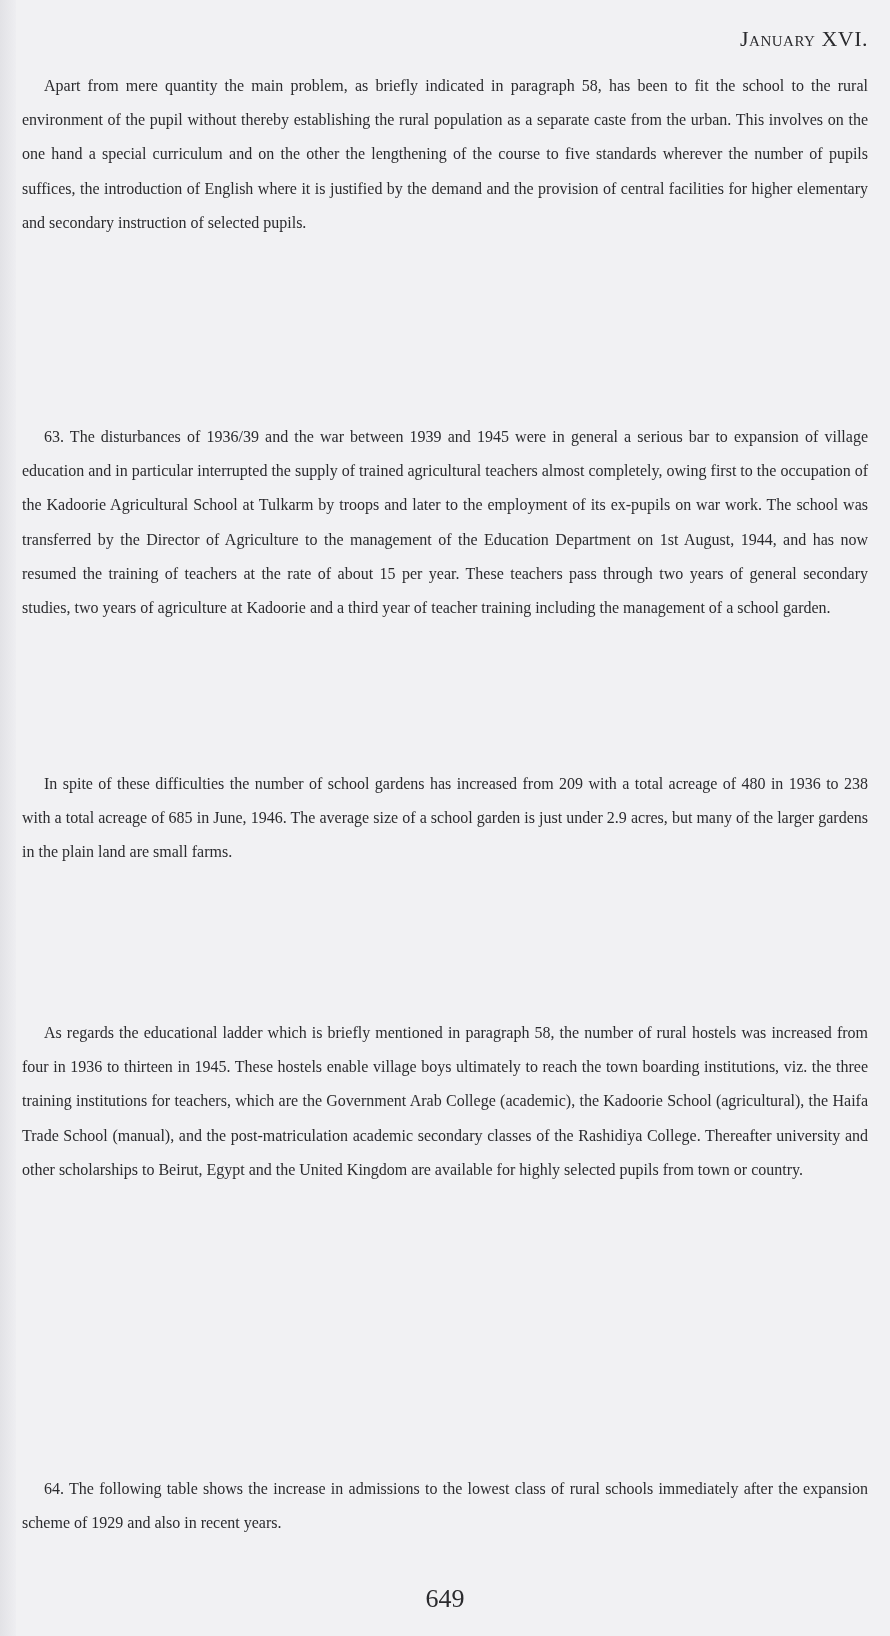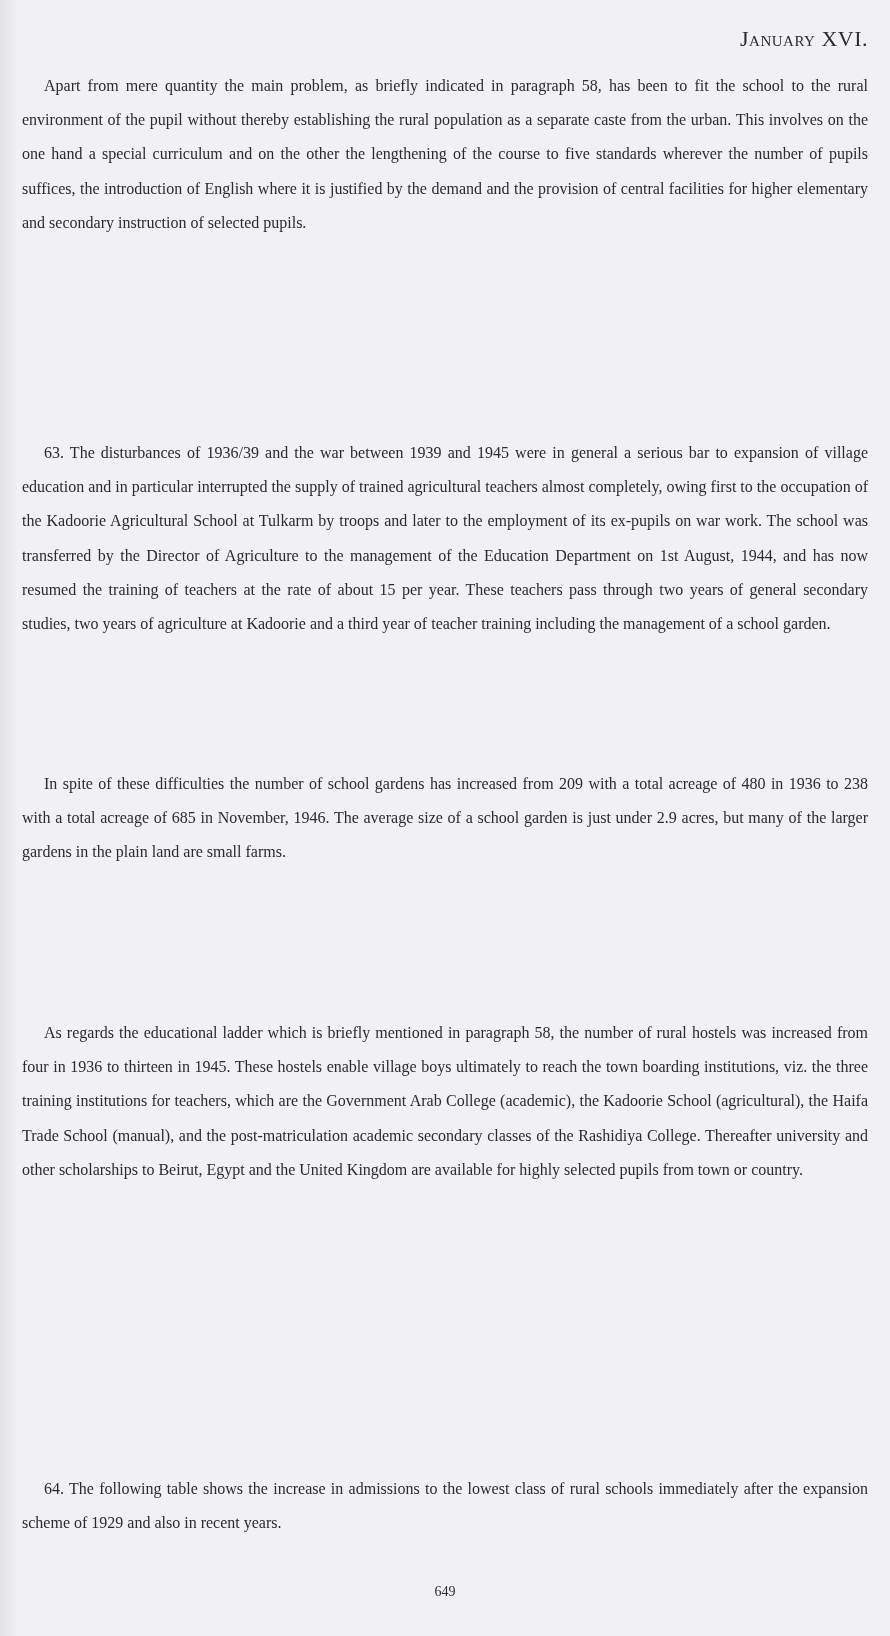--- a/index.html
+++ b/index.html
@@ -39,41 +39,41 @@
       position: absolute;
       left: 0;
       width: 846px;
       font-size: 16px;
       line-height: 34.2px;
       text-align: justify;
       text-indent: 22px;
       margin: 0;
     }
     #p1 { top: 69px; }
-    #p2 { top: 436px; }
+    #p2 { top: 420px; }
     #p3 { top: 767px; }
     #p4 { top: 1016px; }
     #p5 { top: 1472px; }
     .page-number {
       position: absolute;
       left: 0;
       width: 846px;
       top: 1584px;
       text-align: center;
-      font-size: 14px;
+      font-size: 26px;
     }
   </style>
 </head>
 <body>
 
 <div class="edge-shade"></div>
 
 <div class="page">
   <div class="running-head">January XVI.</div>
 
   <p class="para" id="p1">Apart from mere quantity the main problem, as briefly indicated in paragraph 58, has been to fit the school to the rural environment of the pupil without thereby establishing the rural population as a separate caste from the urban.  This involves on the one hand a special curriculum and on the other the lengthening of the course to five standards wherever the number of pupils suffices, the introduction of English where it is justified by the demand and the provision of central facilities for higher elementary and secondary instruction of selected pupils.</p>
   <p class="para" id="p2">63. The disturbances of 1936/39 and the war between 1939 and 1945 were in general a serious bar to expansion of village education and in particular interrupted the supply of trained agricultural teachers almost completely, owing first to the occupation of the Kadoorie Agricultural School at Tulkarm by troops and later to the employment of its ex-pupils on war work.  The school was transferred by the Director of Agriculture to the management of the Education Department on 1st August, 1944, and has now resumed the training of teachers at the rate of about 15 per year. These teachers pass through two years of general secondary studies, two years of agriculture at Kadoorie and a third year of teacher training including the management of a school garden.</p>
-  <p class="para" id="p3">In spite of these difficulties the number of school gardens has increased from 209 with a total acreage of 480 in 1936 to 238 with a total acreage of 685 in November, 1946.  The average size of a school garden is just under 2.9 acres, but many of the larger gardens in the plain land are small farms.</p>
+  <p class="para" id="p3">In spite of these difficulties the number of school gardens has increased from 209 with a total acreage of 480 in 1936 to 238 with a total acreage of 685 in June, 1946.  The average size of a school garden is just under 2.9 acres, but many of the larger gardens in the plain land are small farms.</p>
   <p class="para" id="p4">As regards the educational ladder which is briefly mentioned in paragraph 58, the number of rural hostels was increased from four in 1936 to thirteen in 1945.  These hostels enable village boys ultimately to reach the town boarding institutions, viz. the three training institutions for teachers, which are the Government Arab College (academic), the Kadoorie School (agricultural), the Haifa Trade School (manual), and the post-matriculation academic secondary classes of the Rashidiya College.  Thereafter university and other scholarships to Beirut, Egypt and the United Kingdom are available for highly selected pupils from town or country.</p>
   <p class="para" id="p5">64. The following table shows the increase in admissions to the lowest class of rural schools immediately after the expansion scheme of 1929 and also in recent years.</p>
 
   <div class="page-number">649</div>
 </div>
 
 </body></html>

